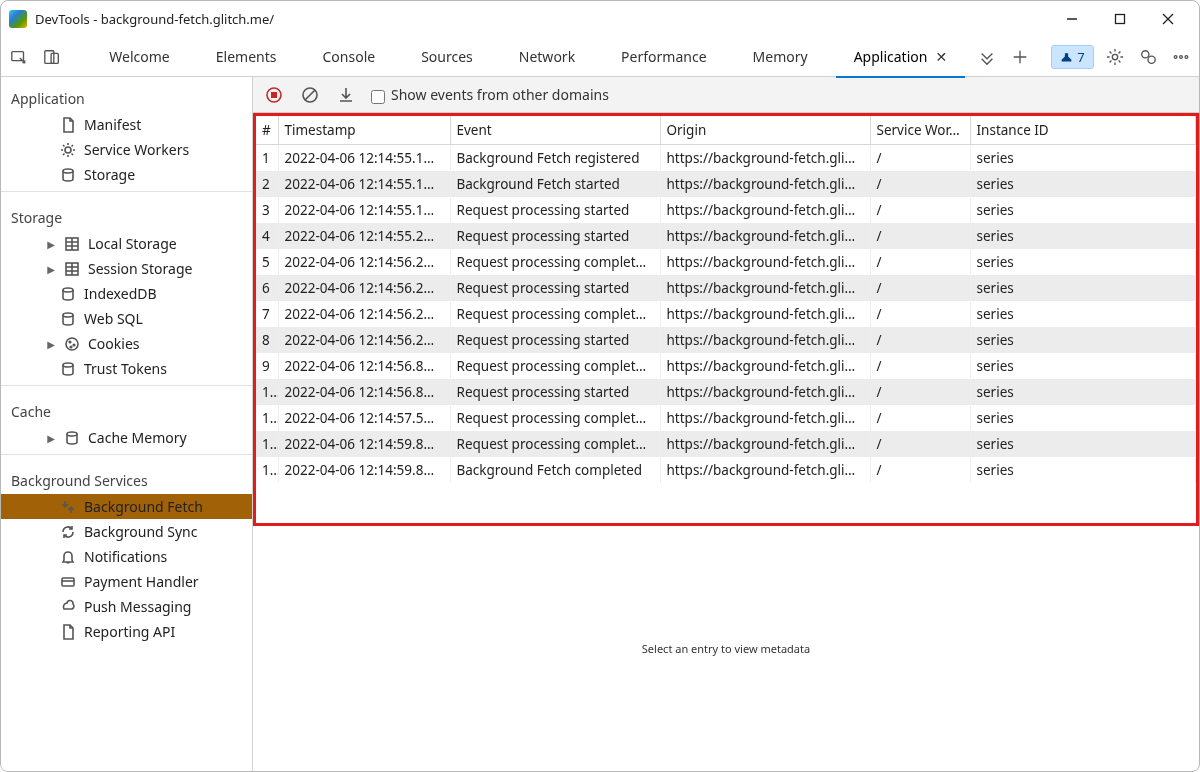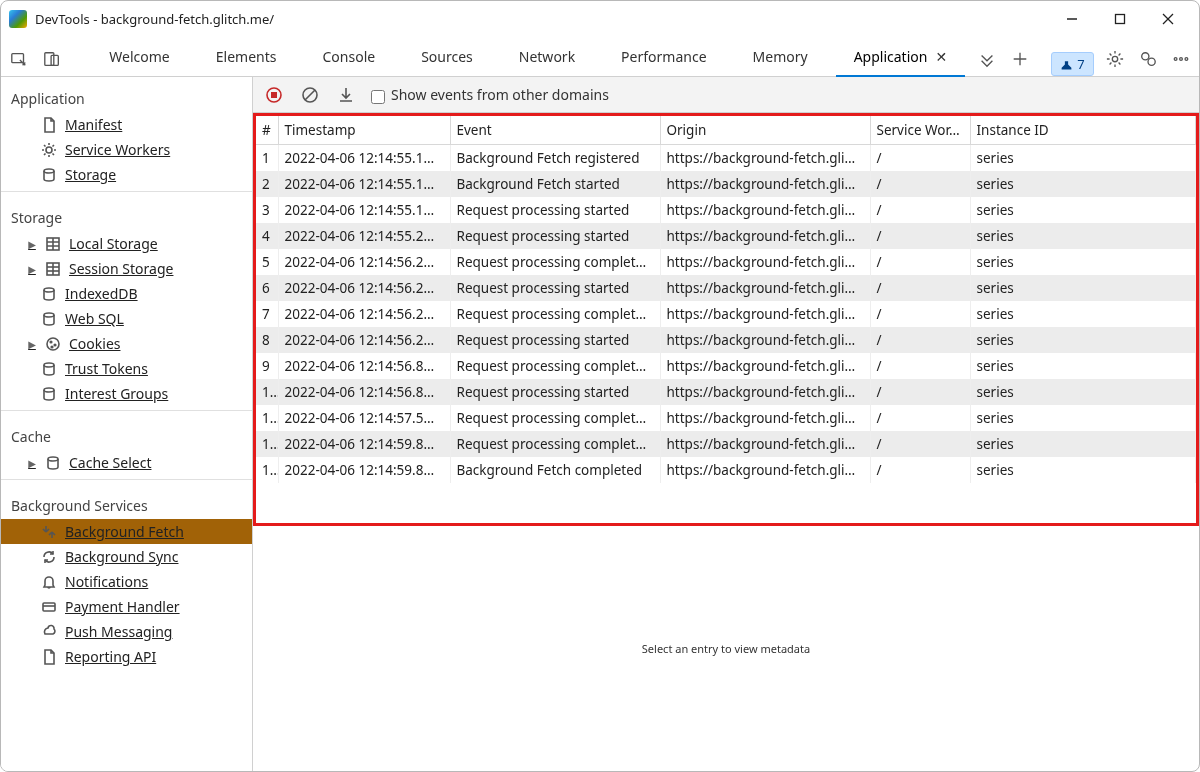--- a/index.html
+++ b/index.html
@@ -7,37 +7,37 @@
 
   
   .titlebar { height: 36px; display: flex; align-items: center; padding: 0 8px; }
   .titlebar .app-icon { width: 18px; height: 18px; margin-right: 8px; border-radius: 3px; background: linear-gradient(135deg,#35c6f0,#2b7cd3,#4e9a06,#f6a800); }
   .titlebar .title { font-size: 13px; color: #222; }
   .winctrls { margin-left: auto; display: flex; gap: 2px; }
   .winbtn { width: 46px; height: 30px; display: flex; align-items: center; justify-content: center; border-radius: 4px; }
   .winbtn svg { width: 12px; height: 12px; stroke: #222; stroke-width: 1.3; fill: none; }
 
   
-  .tabbar { height: 40px; display: flex; align-items: flex-end; padding: 0 6px; border-bottom: 1px solid #d0d0d0; gap: 10px; }
+  .tabbar { height: 40px; display: flex; align-items: center; padding: 0 6px; border-bottom: 1px solid #d0d0d0; gap: 10px; }
   .tab-icon-btn { width: 34px; height: 34px; display:flex;align-items:center;justify-content:center; border-radius:4px; }
   .tab-icon-btn svg { width:18px; height:18px; stroke:#555; fill:none; stroke-width:1.5; }
   .tab { padding: 0 18px; height: 40px; display: flex; align-items: center; font-size: 14px; color: #333; position: relative; }
   .tab.active { color: #000; }
   .tab.active::after { content:""; position:absolute; left:0; right:0; bottom:-1px; height:2px; background:#0078d4; }
   .tab .close { margin-left:8px; font-size:14px; color:#333; }
   .tabbar .spacer { flex:1; }
   .issues-badge { background:#cce5ff; color:#004085; padding:2px 8px; border-radius:3px; font-size:13px; display:flex; align-items:center; gap:4px; border:1px solid #a5cdfd;}
   .issues-badge svg{width:13px;height:13px;fill:#004085;}
 
   
   .main { display:flex; height: calc(100% - 76px); }
   .sidebar { width: 252px; border-right:1px solid #d0d0d0; overflow-y:auto; background:#fff; padding-bottom:6px;}
   .section-title { padding: 12px 10px 4px; font-size:14px; color:#444; }
   .tree-item { display:flex; align-items:center; padding: 3px 6px 3px 20px; font-size:14px; color:#222; height:25px; gap:8px; }
-  .tree-item.child { padding-left:40px;text-decoration:underline; }
+  .tree-item.child { padding-left:59px; }
   .tree-item.selected { background:#a16207; }
   .tree-item .exp { width:10px; text-align:center; color:#666; font-size:10px; margin-left:-14px;}
   .tree-item svg { width:16px; height:16px; stroke:#555; fill:none; stroke-width:1.6; flex-shrink:0;}
   hr.sep{border:none;border-top:1px solid #e0e0e0;margin:4px 0;}
 
   
   .rightpane { flex:1; display:flex; flex-direction:column; }
   .toolbar { height:36px; display:flex; align-items:center; padding:0 10px; gap:14px; border-bottom:1px solid #d0d0d0; background:#f3f3f3;}
   .toolbar .tb-btn{width:22px;height:22px;display:flex;align-items:center;justify-content:center;}
   .toolbar svg{width:18px;height:18px;}
@@ -230,37 +230,30 @@
         </svg>
         <span>Cookies</span>
       </div>
     <div class="tree-item child">
         <svg viewBox="0 0 16 16">
           <ellipse cx="8" cy="4" rx="5" ry="2"></ellipse>
           <path d="M3 4v8c0 1.1 2.2 2 5 2s5-.9 5-2V4"></path>
         </svg>
         <span>Trust Tokens</span>
       </div>
-    <div class="tree-item child">
+    <hr class="sep">
+
+    <div class="section-title">Cache</div>
+    <div class="tree-item child">
+        <span class="exp">▶</span>
         <svg viewBox="0 0 16 16">
           <ellipse cx="8" cy="4" rx="5" ry="2"></ellipse>
           <path d="M3 4v8c0 1.1 2.2 2 5 2s5-.9 5-2V4"></path>
         </svg>
-        <span>Interest Groups</span>
-      </div>
-    <hr class="sep">
-
-    <div class="section-title">Cache</div>
-    <div class="tree-item child">
-        <span class="exp">▶</span>
-        <svg viewBox="0 0 16 16">
-          <ellipse cx="8" cy="4" rx="5" ry="2"></ellipse>
-          <path d="M3 4v8c0 1.1 2.2 2 5 2s5-.9 5-2V4"></path>
-        </svg>
-        <span>Cache Select</span>
+        <span>Cache Memory</span>
       </div>
     <hr class="sep">
 
     <div class="section-title">Background Services</div>
     <div class="tree-item child selected">
         <svg viewBox="0 0 16 16">
           <path d="M5 2v6M5 8l-3-3M5 8l3-3M11 14V8M11 8l-3 3M11 8l3 3"></path>
         </svg>
         <span>Background Fetch</span>
       </div>

